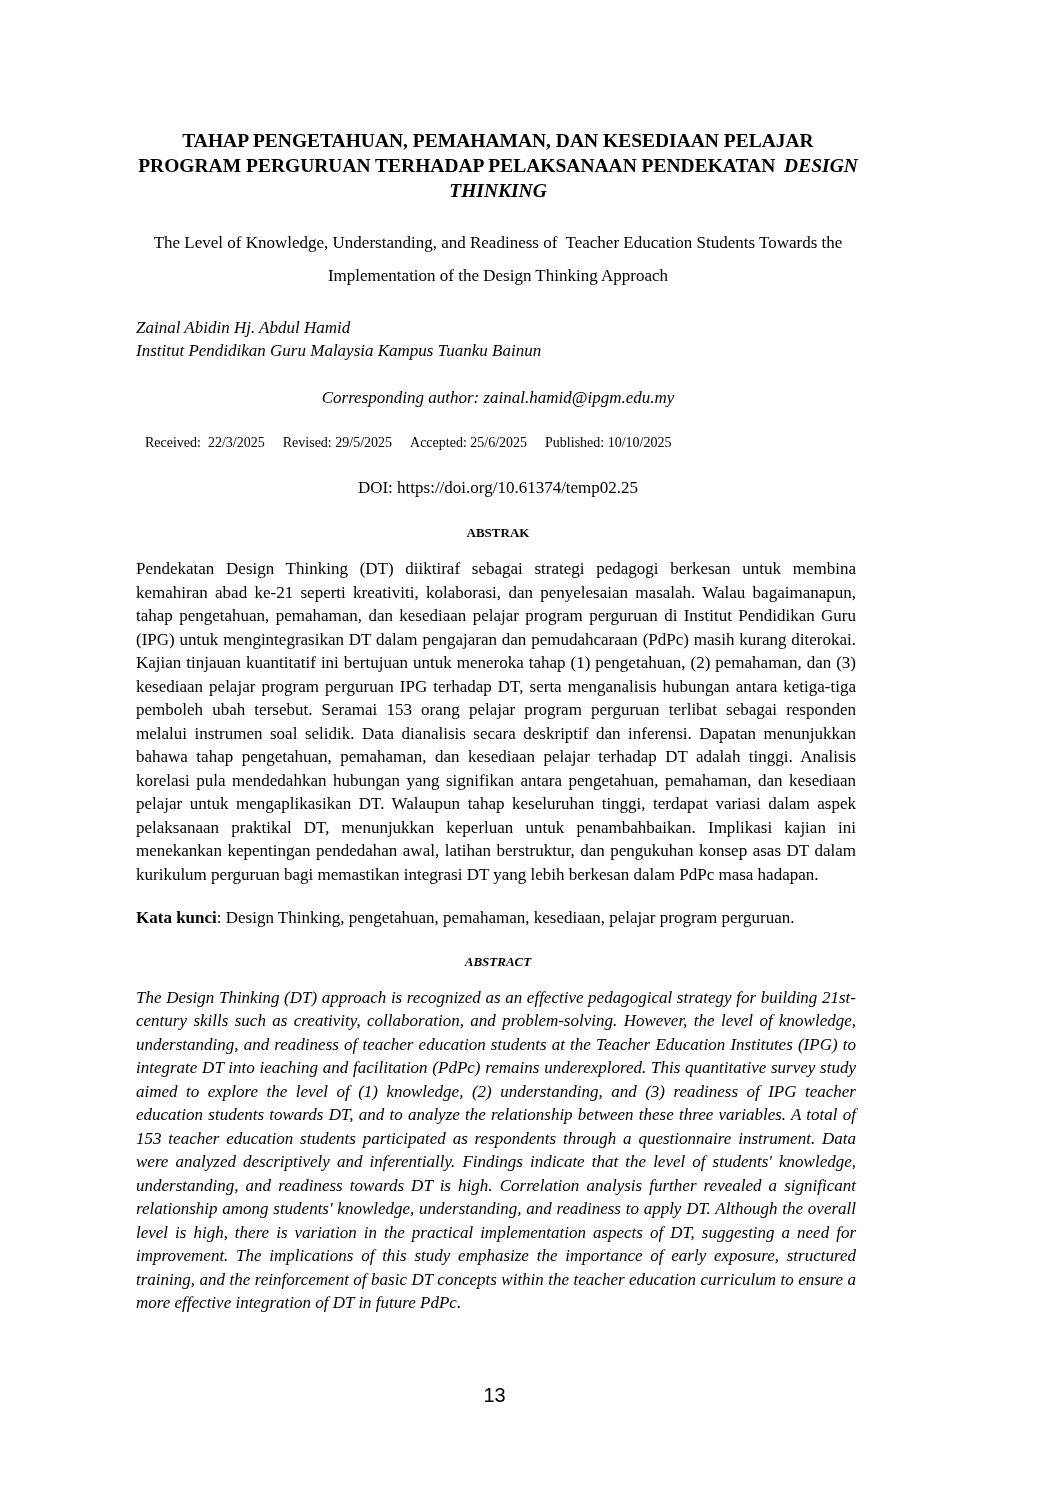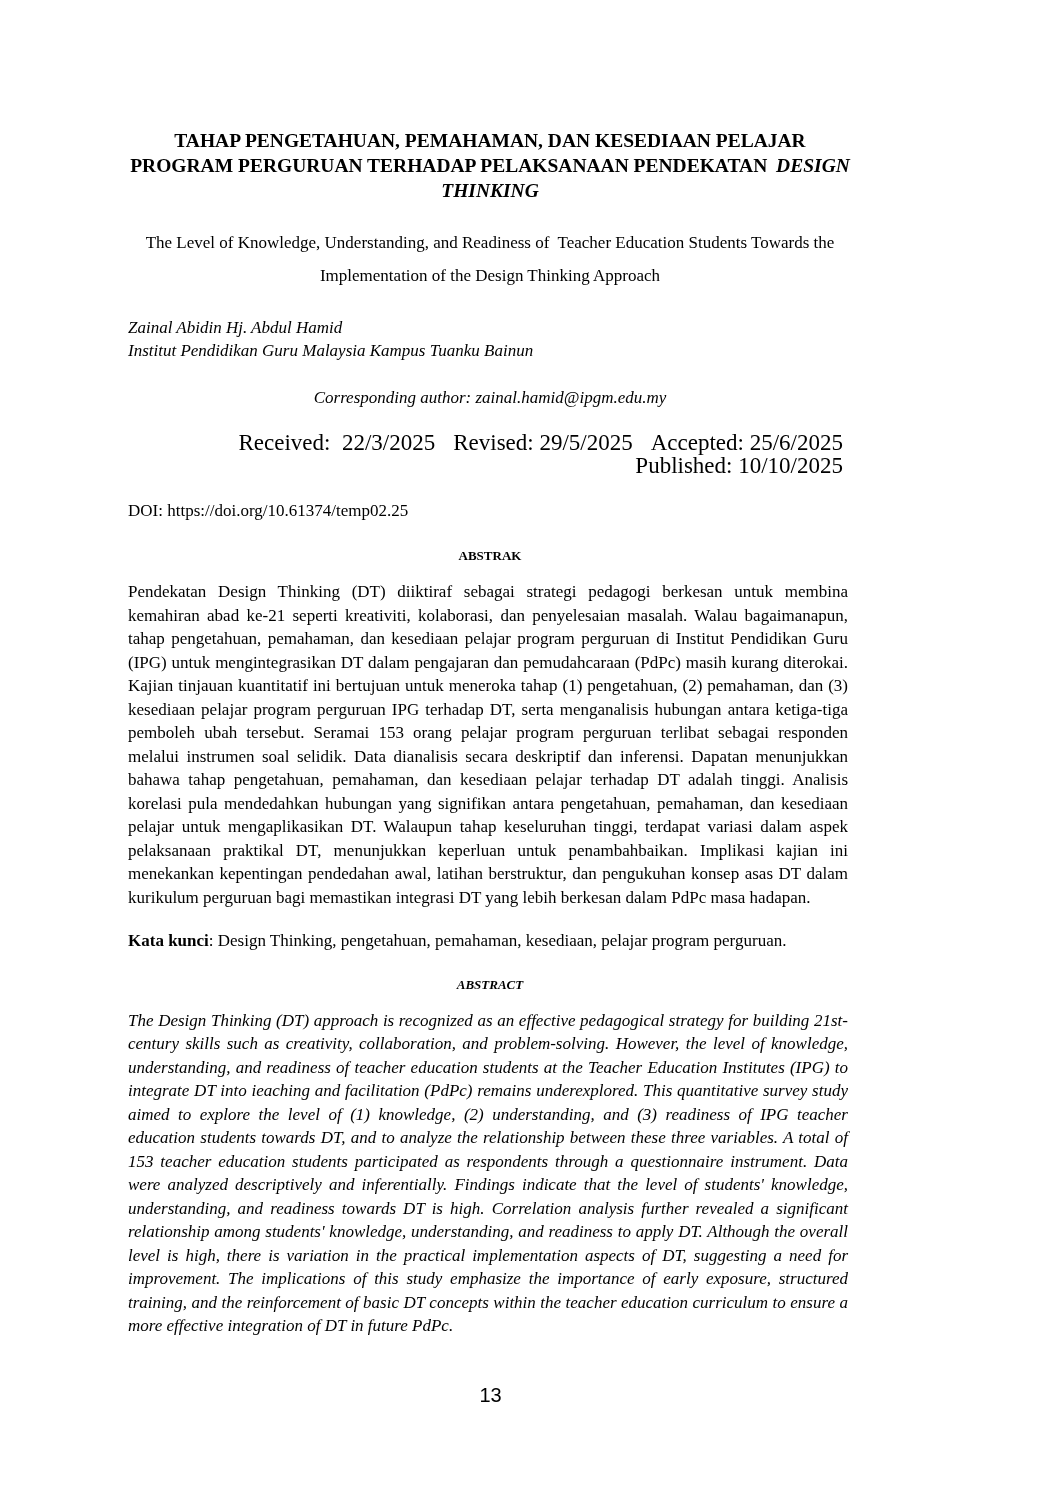--- a/index.html
+++ b/index.html
@@ -13,20 +13,21 @@
     font-family: "Liberation Serif", serif;
     color: #000000;
     position: relative;
     overflow: hidden;
   }
   .page {
     position: relative;
     width: 981px;
     height: 1496px;
     background: #ffffff;
+    padding-left: 8px;
   }
   .content {
     padding: 128px 129px 0 128px;
   }
   .title {
     font-size: 19.5px;
     font-weight: bold;
     text-align: center;
     line-height: 25px;
     margin: 0 0 23px 0;
@@ -50,32 +51,33 @@
     margin: 0 0 24px 0;
   }
   .corresponding {
     font-size: 17px;
     font-style: italic;
     text-align: center;
     line-height: 23px;
     margin: 4px 0 22px 0;
   }
   .dates {
-    font-size: 23px;
-    text-align: right;
+    font-size: 14px;
+    text-align: left;
     line-height: 23px;
     margin: 0 0 22px 0;
   }
   .dates span {
     white-space: pre;
     display: inline-block;
     margin: 0 9px;
   }
   .doi {
     font-size: 17px;
+    text-align: center;
     line-height: 23px;
     margin: 0 0 22px 0;
   }
   .section-heading {
     font-size: 13px;
     font-weight: bold;
     text-align: center;
     line-height: 23px;
     margin: 0 0 13px 0;
   }

